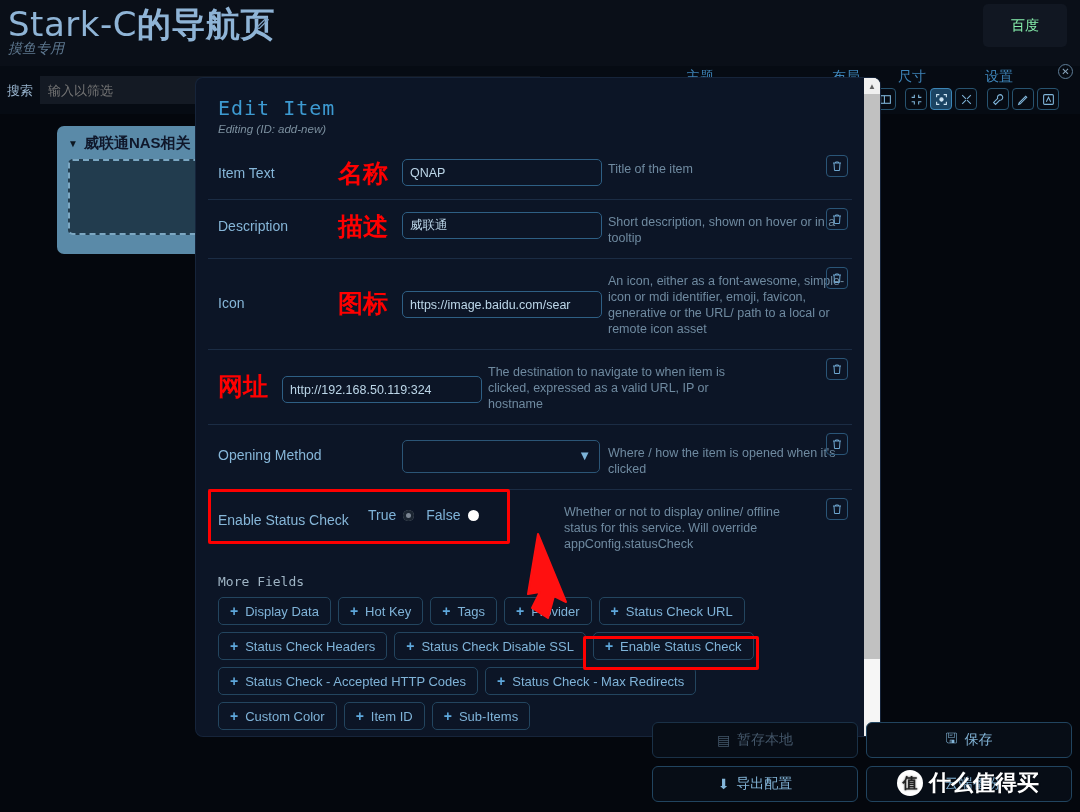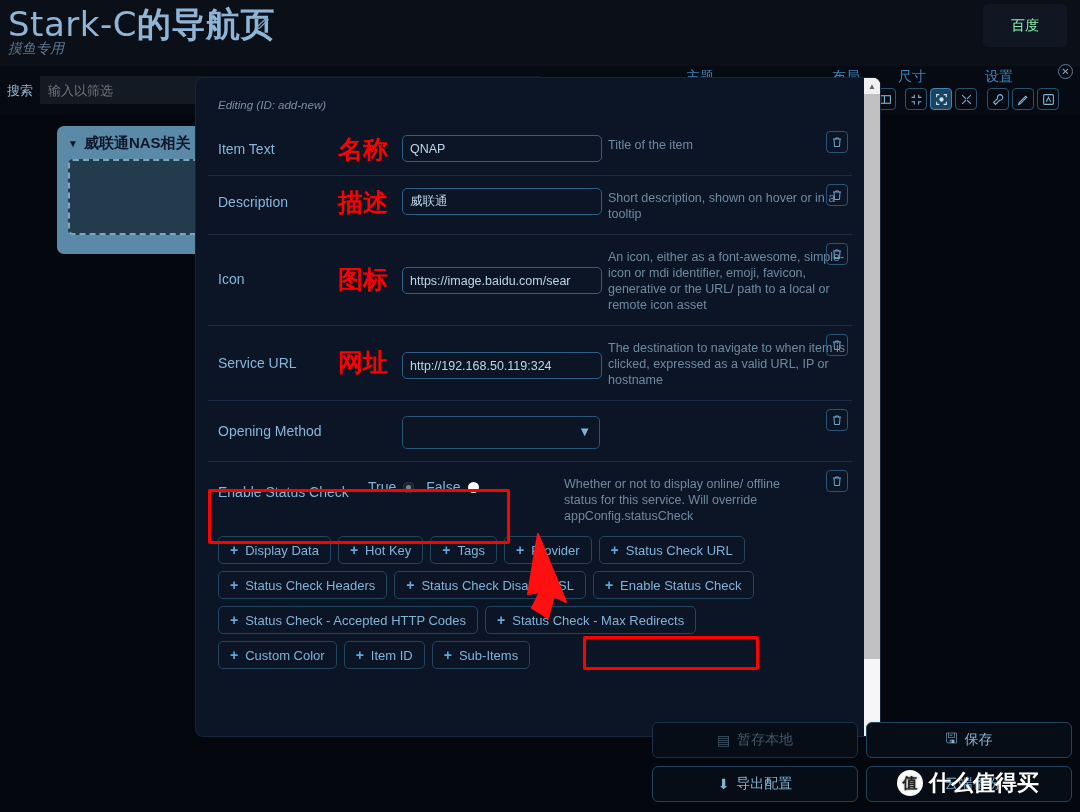--- a/index.html
+++ b/index.html
@@ -257,20 +257,21 @@
       <span class="section-caret">▼</span>
       <span class="section-title">威联通NAS相关</span>
     </div>
     <div class="section-body">
       <span>Add</span>
     </div>
   </div>
 
   <div class="modal">
     <div class="modal-inner">
+      <div class="modal-title">Edit Item</div>
       <div class="modal-sub">Editing (ID: add-new)</div>
 
       <div style="margin-top:12px;">
 
         <div class="frow">
           <div class="flabel">Item Text</div>
           <div class="fcn">名称</div>
           <div class="fctl">
             <input class="finput" value="QNAP" style="">
           </div>
@@ -304,21 +305,20 @@
           </div>
           <div class="fdesc">An icon, either as a font-awesome, simple-icon or mdi identifier, emoji, favicon, generative or the URL/ path to a local or remote icon asset</div>
           <div class="del-btn">
             <svg width="12" height="12" viewBox="0 0 24 24" fill="none" stroke="#6ea6cf" stroke-width="2">
                 <path d="M4 6h16M9 6V4h6v2M6 6l1 15h10l1-15"></path>
               </svg>
           </div>
         </div>
 
         <div class="frow" style="min-height:66px;">
-          <div class="flabel" style="padding-top:17px;">Service URL</div>
           <div class="fcn" style="padding-top:10px;">网址</div>
           <div class="fctl" style="padding-top:14px;">
             <input class="finput" value="http://192.168.50.119:324" style="">
           </div>
           <div class="fdesc">The destination to navigate to when item is clicked, expressed as a valid URL, IP or hostname</div>
           <div class="del-btn">
             <svg width="12" height="12" viewBox="0 0 24 24" fill="none" stroke="#6ea6cf" stroke-width="2">
                 <path d="M4 6h16M9 6V4h6v2M6 6l1 15h10l1-15"></path>
               </svg>
           </div>
@@ -326,20 +326,21 @@
 
         <div class="frow" style="min-height:56px;">
           <div class="flabel" style="padding-top:10px;">Opening Method</div>
           <div class="fcn"></div>
           <div class="fctl" style="padding-top:3px;">
             <div class="select-wrap">
               <select class="fselect"><option></option></select>
               <span class="select-caret">▼</span>
             </div>
           </div>
+          <div class="fdesc" style="padding-top:8px;">Where / how the item is opened when it's clicked</div>
           <div class="del-btn">
             <svg width="12" height="12" viewBox="0 0 24 24" fill="none" stroke="#6ea6cf" stroke-width="2">
                 <path d="M4 6h16M9 6V4h6v2M6 6l1 15h10l1-15"></path>
               </svg>
           </div>
         </div>
 
         <div class="frow" style="min-height:66px;">
           <div class="flabel" style="width:150px; flex:0 0 150px; padding-top:10px;">Enable Status Check</div>
           <div class="fctl" style="width:170px; flex:0 0 170px;">
@@ -356,20 +357,21 @@
           </div>
           <div class="fdesc" style="padding-left:26px;">Whether or not to display online/ offline status for this service. Will override appConfig.statusCheck</div>
           <div class="del-btn">
             <svg width="12" height="12" viewBox="0 0 24 24" fill="none" stroke="#6ea6cf" stroke-width="2">
                 <path d="M4 6h16M9 6V4h6v2M6 6l1 15h10l1-15"></path>
               </svg>
           </div>
         </div>
       </div>
 
+      <div class="more-title">More Fields</div>
       <div class="chip-wrap">
         <div class="chip">
             <span class="plus">+</span>
             <span>Display Data</span>
           </div>
         <div class="chip">
             <span class="plus">+</span>
             <span>Hot Key</span>
           </div>
         <div class="chip">

